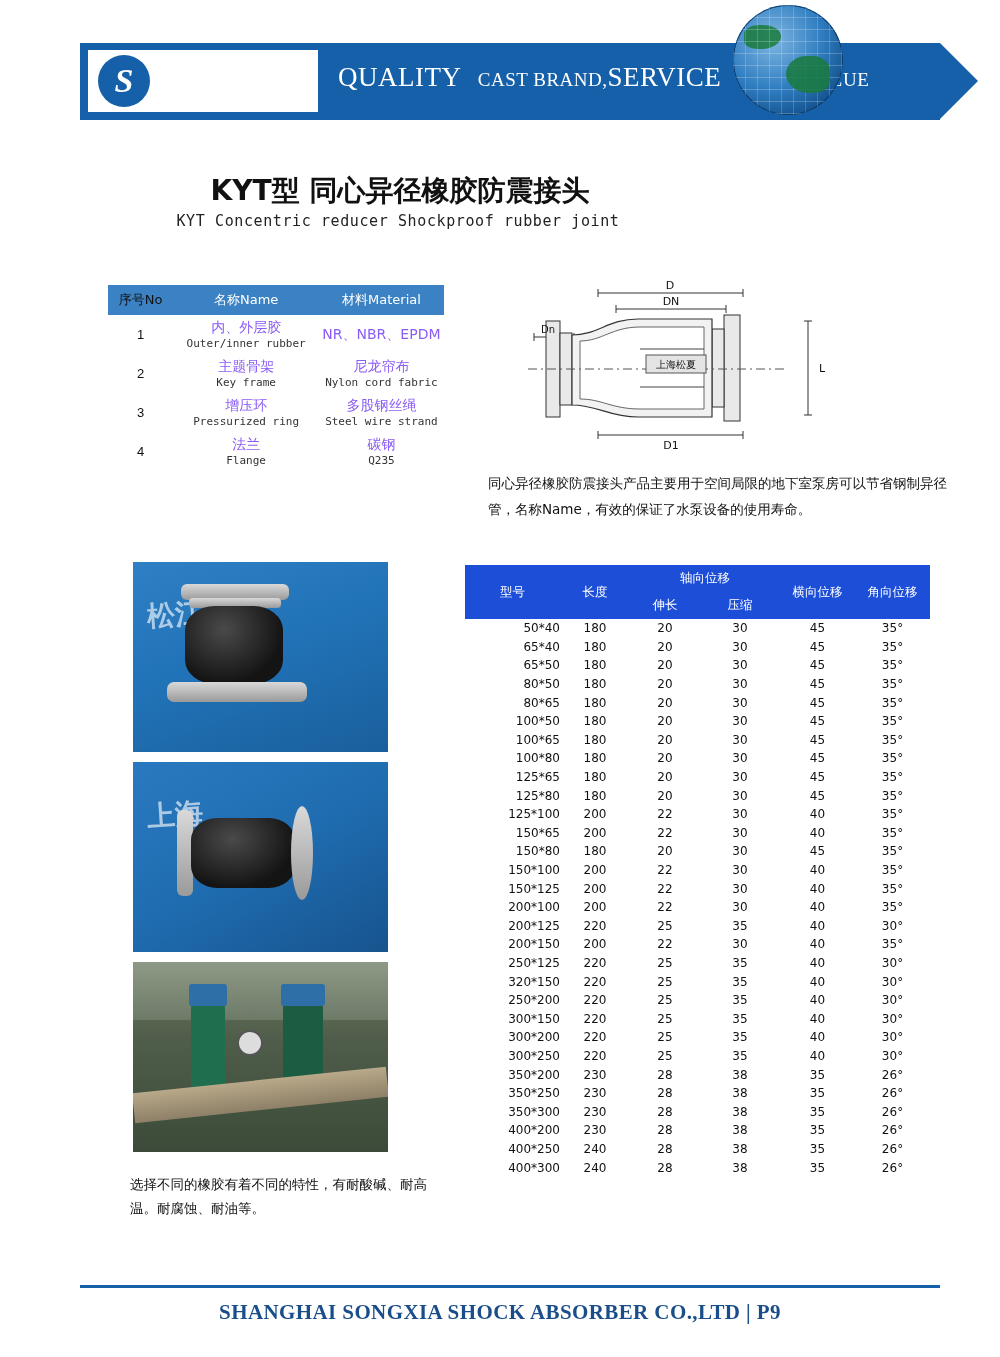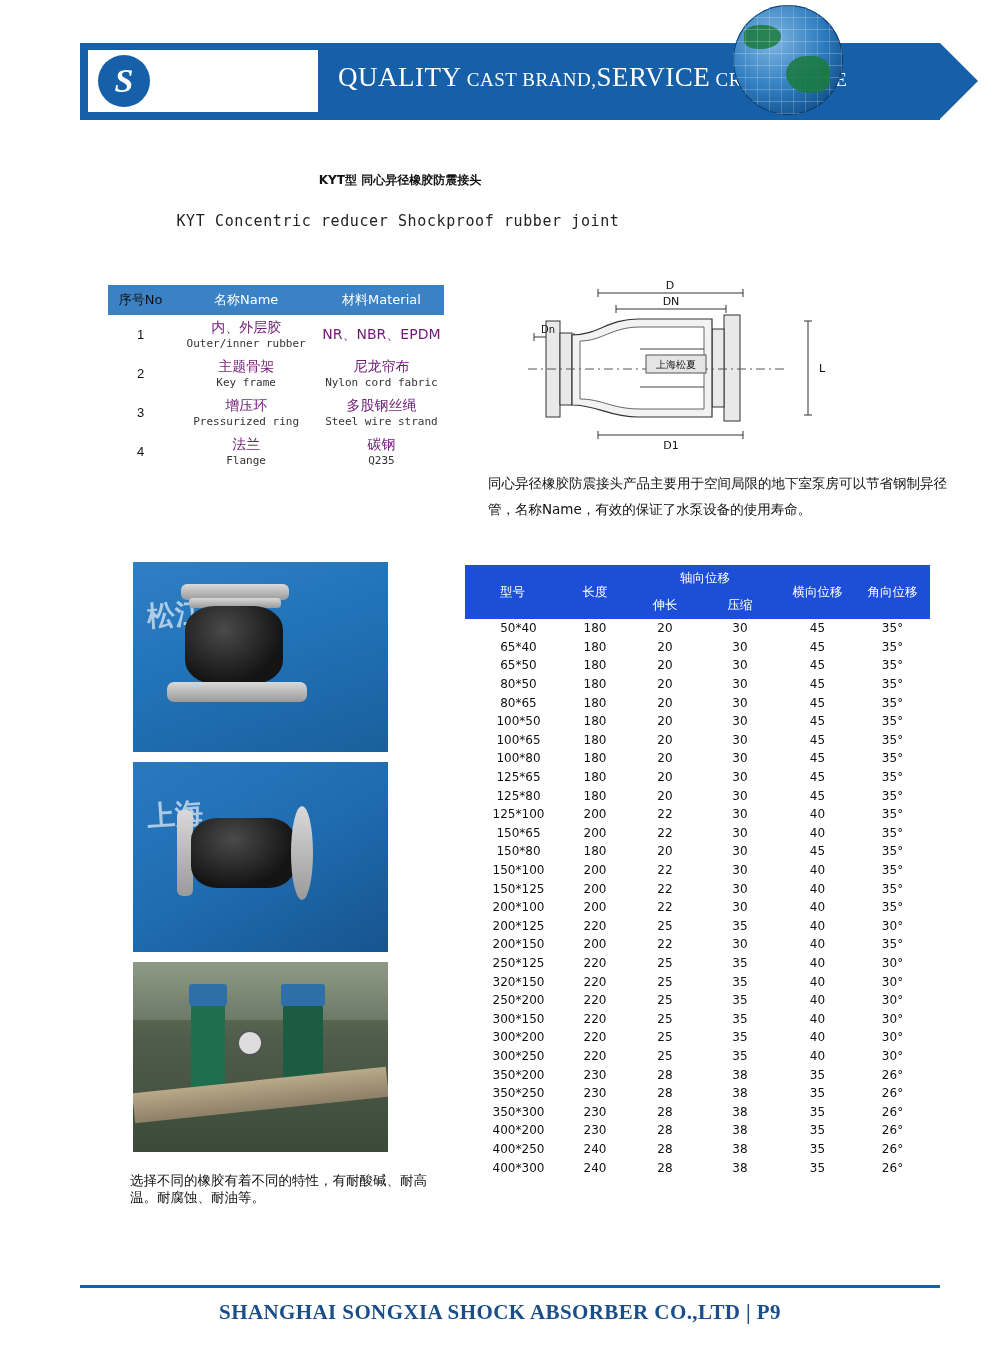--- a/index.html
+++ b/index.html
@@ -19,43 +19,43 @@
   .logo-box{position:absolute;left:88px;top:50px;width:230px;height:62px;background:#ffffff;display:flex;align-items:center;}
   .logo-mark{width:52px;height:52px;border-radius:50%;background:#1560a8;color:#fff;
     display:flex;align-items:center;justify-content:center;font-family:"Liberation Serif",serif;
     font-style:italic;font-size:34px;font-weight:bold;margin-left:10px;}
   .logo-reg{font-size:10px;vertical-align:super;color:#1a1a1a;}
   .logo-cn{font-size:31px;font-weight:bold;color:#111;margin-left:8px;letter-spacing:1px;
     font-family:"DejaVu Sans",sans-serif;}
   .slogan{position:absolute;left:338px;top:62px;width:430px;height:40px;color:#ffffff;
     font-family:"Liberation Serif",serif;white-space:nowrap;}
   .slogan .big{font-size:27px;letter-spacing:.5px;}
-  .slogan .sm{font-size:19px;letter-spacing:.5px;}
+  .slogan .sm{font-size:19px;letter-spacing:.5px;margin-left:11px;}
   .globe{position:absolute;left:733px;top:5px;width:110px;height:110px;border-radius:50%;
     background:radial-gradient(circle at 36% 32%, #7fb6e2 0%, #2f7dc0 48%, #14538f 78%, #0d3c69 100%);
     overflow:hidden;box-shadow:0 0 0 1px #0d3c69 inset;}
   .globe:before{content:"";position:absolute;left:10%;top:18%;width:34%;height:22%;background:#1a7a3c;
     border-radius:45% 55% 60% 40%;opacity:.85;}
   .globe:after{content:"";position:absolute;left:48%;top:46%;width:40%;height:34%;background:#1a7a3c;
     border-radius:55% 45% 40% 60%;opacity:.85;}
   .globe-grid{position:absolute;inset:0;
     background:
       repeating-linear-gradient(to bottom, rgba(255,255,255,.22) 0 1px, transparent 1px 12px),
       repeating-linear-gradient(to right, rgba(255,255,255,.18) 0 1px, transparent 1px 12px);}
   
   .title-cn{position:absolute;left:0;top:172px;width:800px;text-align:center;
-    font-size:12px;font-weight:bold;color:#111;font-family:"DejaVu Sans",sans-serif;}
+    font-size:28px;font-weight:bold;color:#111;font-family:"DejaVu Sans",sans-serif;}
   .title-en{position:absolute;left:0;top:212px;width:796px;text-align:center;
     font-size:15px;color:#222;font-family:"DejaVu Sans Mono","Liberation Mono",monospace;letter-spacing:.6px;}
   
   .mat-table{position:absolute;left:108px;top:285px;width:336px;border-collapse:collapse;}
   .mat-table th{background:#3b82c4;color:#fff;font-size:13px;font-weight:normal;padding:6px 7px;
     font-family:"DejaVu Sans",sans-serif;}
   .mat-table td{font-size:13px;text-align:center;padding:4px 0;vertical-align:middle;}
-  .mat-table .cn{display:block;font-size:14px;color:#701a75;font-family:"DejaVu Sans",sans-serif;}
+  .mat-table .cn{display:block;font-size:14px;color:#8b5cf6;font-family:"DejaVu Sans",sans-serif;}
   .mat-table .en{display:block;font-size:11px;color:#333;font-family:"DejaVu Sans Mono","Liberation Mono",monospace;}
   .mat-table .idx{width:60px;font-size:13px;color:#111;}
   .mat-table .nm{width:150px;}
   .mat-table .ma{width:126px;}
   
   .diagram{position:absolute;left:488px;top:275px;width:380px;height:180px;}
   .diagram svg{display:block;}
   
   .desc{position:absolute;left:488px;top:470px;width:460px;font-size:13.5px;line-height:26px;
     color:#111;font-family:"DejaVu Sans",sans-serif;}
@@ -65,28 +65,28 @@
     background:linear-gradient(160deg,#2f7fc4 0%,#2173b8 45%,#1a5f9c 100%);}
   #photo2{left:133px;top:762px;width:255px;height:190px;
     background:linear-gradient(150deg,#2a79c0 0%,#1f6cb0 50%,#17548e 100%);}
   #photo3{left:133px;top:962px;width:255px;height:190px;
     background:linear-gradient(180deg,#6f7c63 0%,#4f5d4a 40%,#3c4a39 100%);}
   .wm{position:absolute;left:14px;top:34px;color:rgba(255,255,255,.62);font-size:28px;
     font-family:"DejaVu Sans",sans-serif;font-weight:bold;transform:rotate(-4deg);}
   
   .j-flange{position:absolute;background:linear-gradient(180deg,#d9d9d9,#9a9a9a);border-radius:4px;}
   .j-body{position:absolute;background:radial-gradient(ellipse at 40% 30%, #4a4a4a, #141414 70%);}
-  .photo-caption{position:absolute;left:130px;top:1172px;width:300px;font-size:13.5px;line-height:17px;
+  .photo-caption{position:absolute;left:130px;top:1172px;width:300px;font-size:13.5px;line-height:24px;
     color:#111;font-family:"DejaVu Sans",sans-serif;}
   
   .spec{position:absolute;left:465px;top:565px;width:465px;border-collapse:collapse;
     font-family:"DejaVu Sans",sans-serif;}
   .spec th{background:#1d4ed8;color:#fff;font-weight:normal;font-size:12.5px;padding:5px 0;}
   .spec td{font-size:12px;color:#111;text-align:center;padding:2.3px 0;}
-  .spec td.model{text-align:center;padding-left:12px;}
+  .spec td.model{text-align:right;padding-left:12px;}
   .spec col.c1{width:95px}.spec col.c2{width:70px}.spec col.c3{width:70px}
   .spec col.c4{width:80px}.spec col.c5{width:75px}.spec col.c6{width:75px}
   
   .footer-line{position:absolute;left:80px;top:1285px;width:860px;height:3px;background:#1560a8;}
   .footer{position:absolute;left:0;top:1300px;width:1000px;text-align:center;
     font-size:21px;color:#1a4e8a;font-family:"Liberation Serif",serif;font-weight:bold;letter-spacing:.4px;}
   .footer .page{color:#1a4e8a;}
 </style>
 </head>
 <body>

